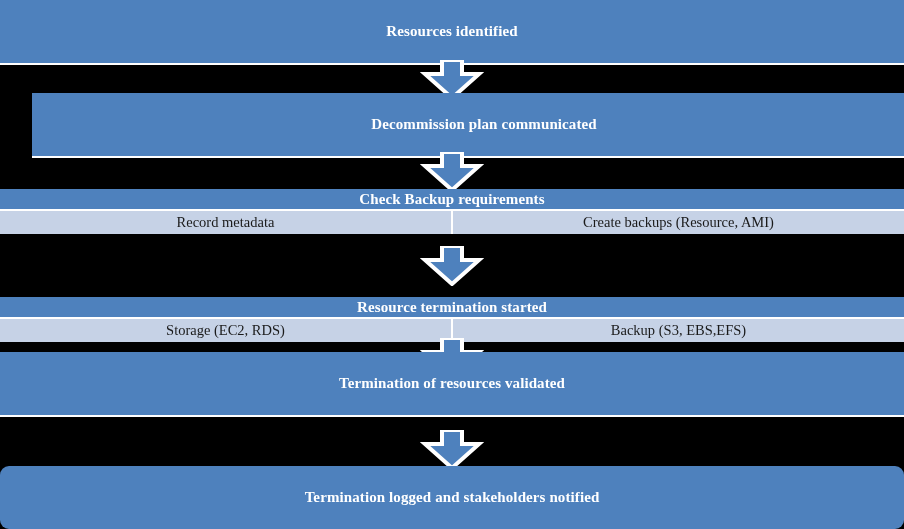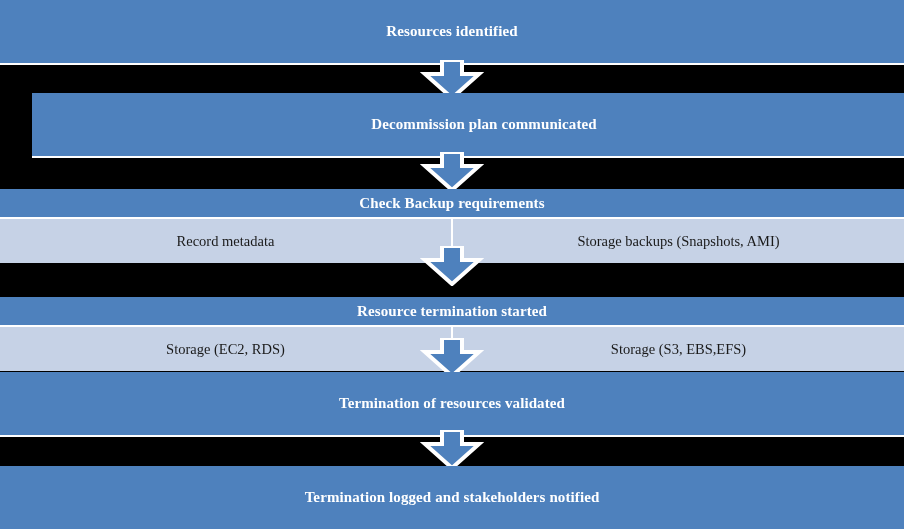--- a/index.html
+++ b/index.html
@@ -32,26 +32,26 @@
     justify-content: center;
     text-align: right;
     font-size: 15px;
     font-weight: bold;
     letter-spacing: 0.1px;
     box-sizing: border-box;
     padding: 0 10px;
   }
 
   .bar.tall   { height: 63px; }
-  .bar.short  { height: 28px; }
+  .bar.short  { height: 20px; }
 
   
   .subrow {
     width: 904px;
-    height: 44px;
+    height: 23px;
     display: flex;
     background: #000000;
     box-sizing: border-box;
   }
   .subcell {
     flex: 1 1 0;
     background: #c6d2e6;
     color: #1a1a1a;
     display: flex;
     align-items: center;
@@ -107,53 +107,53 @@
     <svg width="66" height="40" viewBox="0 0 66 40" xmlns="http://www.w3.org/2000/svg">
       <polygon points="23,0 43,0 43,14 60,14 33,38 6,14 23,14" fill="#4e81bd" stroke="#ffffff" stroke-width="4"></polygon>
     </svg>
   </div>
 
   <div class="stage" style="top:189px;">
     <div class="bar short">Check Backup requirements</div>
     <div class="hairline"></div>
     <div class="subrow">
       <div class="subcell">Record metadata</div>
-      <div class="subcell">Storage backups (Snapshots, AMI)</div>
+      <div class="subcell">Create backups (Resource, AMI)</div>
     </div>
   </div>
 
   <div class="arrow" style="top:246px;">
     <svg width="66" height="40" viewBox="0 0 66 40" xmlns="http://www.w3.org/2000/svg">
       <polygon points="23,0 43,0 43,14 60,14 33,38 6,14 23,14" fill="#4e81bd" stroke="#ffffff" stroke-width="4"></polygon>
     </svg>
   </div>
 
   <div class="stage" style="top:281px;margin-top:16px;">
     <div class="bar short">Resource termination started</div>
     <div class="hairline"></div>
     <div class="subrow">
       <div class="subcell">Storage (EC2, RDS)</div>
-      <div class="subcell">Storage (S3, EBS,EFS)</div>
+      <div class="subcell">Backup (S3, EBS,EFS)</div>
     </div>
   </div>
 
   <div class="arrow" style="top:338px;">
     <svg width="66" height="40" viewBox="0 0 66 40" xmlns="http://www.w3.org/2000/svg">
       <polygon points="23,0 43,0 43,14 60,14 33,38 6,14 23,14" fill="#4e81bd" stroke="#ffffff" stroke-width="4"></polygon>
     </svg>
   </div>
 
-  <div class="stage" style="top:372px;">
+  <div class="stage" style="top:352px;">
     <div class="bar tall">Termination of resources validated</div>
     <div class="hairline"></div>
   </div>
 
   <div class="arrow" style="top:430px;">
     <svg width="66" height="40" viewBox="0 0 66 40" xmlns="http://www.w3.org/2000/svg">
       <polygon points="23,0 43,0 43,14 60,14 33,38 6,14 23,14" fill="#4e81bd" stroke="#ffffff" stroke-width="4"></polygon>
     </svg>
   </div>
 
   <div class="stage" style="top:466px;">
-    <div class="bar" style="height:63px;">Termination logged and stakeholders notified</div>
+    <div class="bar" style="height:63px;border-radius:9px;">Termination logged and stakeholders notified</div>
   </div>
 
 </div>
 
 </body></html>

